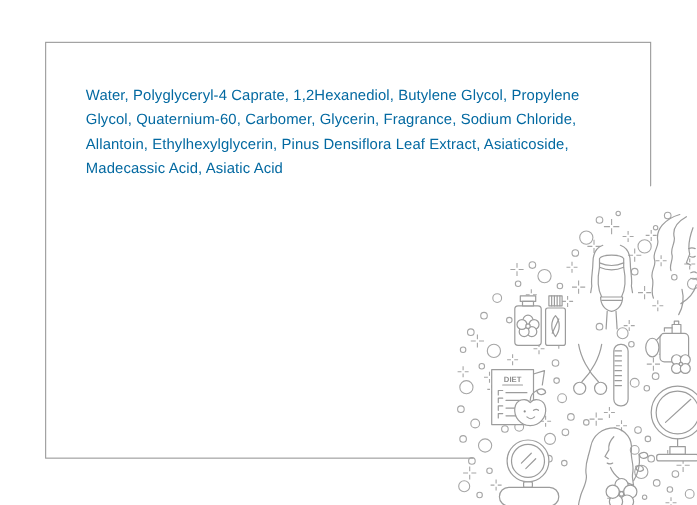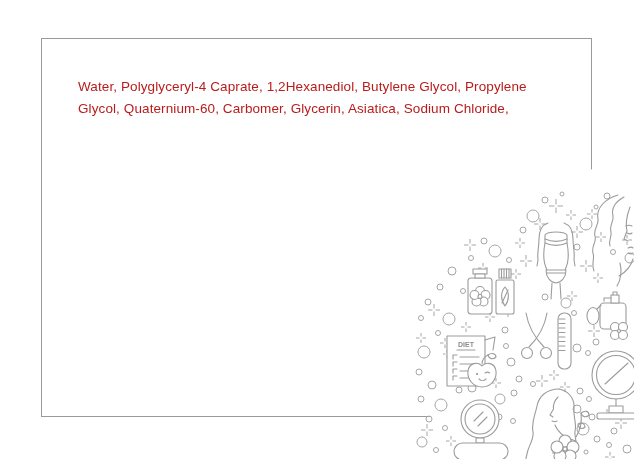--- a/index.html
+++ b/index.html
@@ -6,37 +6,39 @@
   body{
     width:634px;height:459px;position:relative;overflow:hidden;
     background:#ffffff;font-family:"Liberation Sans",sans-serif;
   }
   .ingredients-panel{
     position:absolute;left:41px;top:38px;width:551px;height:379px;
     border:1px solid #9a9a9a;background:#ffffff;box-sizing:border-box;z-index:1;
   }
   .ingredients-text{
     position:absolute;left:36px;top:37px;width:480px;
-    font-size:13.5px;line-height:22px;color:#b91c1c;
+    font-size:13.5px;line-height:22px;color:#0369a1;
     letter-spacing:0.1px;
   }
   .ing-line{white-space:nowrap;}
   .illustration{
     position:absolute;left:400px;top:130px;width:234px;height:329px;
     z-index:2;pointer-events:none;
   }
   .illustration svg{display:block;}
 </style>
 </head>
 <body>
 
 <div class="ingredients-panel">
   <div class="ingredients-text">
       <div class="ing-line">Water, Polyglyceryl-4 Caprate, 1,2Hexanediol, Butylene Glycol, Propylene</div>
-      <div class="ing-line">Glycol, Quaternium-60, Carbomer, Glycerin, Asiatica, Sodium Chloride,</div>
+      <div class="ing-line">Glycol, Quaternium-60, Carbomer, Glycerin, Fragrance, Sodium Chloride,</div>
+      <div class="ing-line">Allantoin, Ethylhexylglycerin, Pinus Densiflora Leaf Extract, Asiaticoside,</div>
+      <div class="ing-line">Madecassic Acid, Asiatic Acid</div>
     </div>
 </div>
 
 <div class="illustration">
   <svg width="234" height="329" viewBox="0 0 234 329" xmlns="http://www.w3.org/2000/svg">
     <defs>
       <symbol id="sym-face" viewBox="0 0 50 95">
         <path d="M34 2 C20 6 12 16 14 26 C15 32 9 36 11 43 C13 49 7 53 9 60 C11 66 7 71 10 78"></path>
         <path d="M40 4 C31 9 27 15 29 23 C30 28 25 33 27 39 C28 44 24 48 26 53"></path>
         <path d="M46 14 C43 22 41 30 43 38 L40 46 L44 48"></path>

